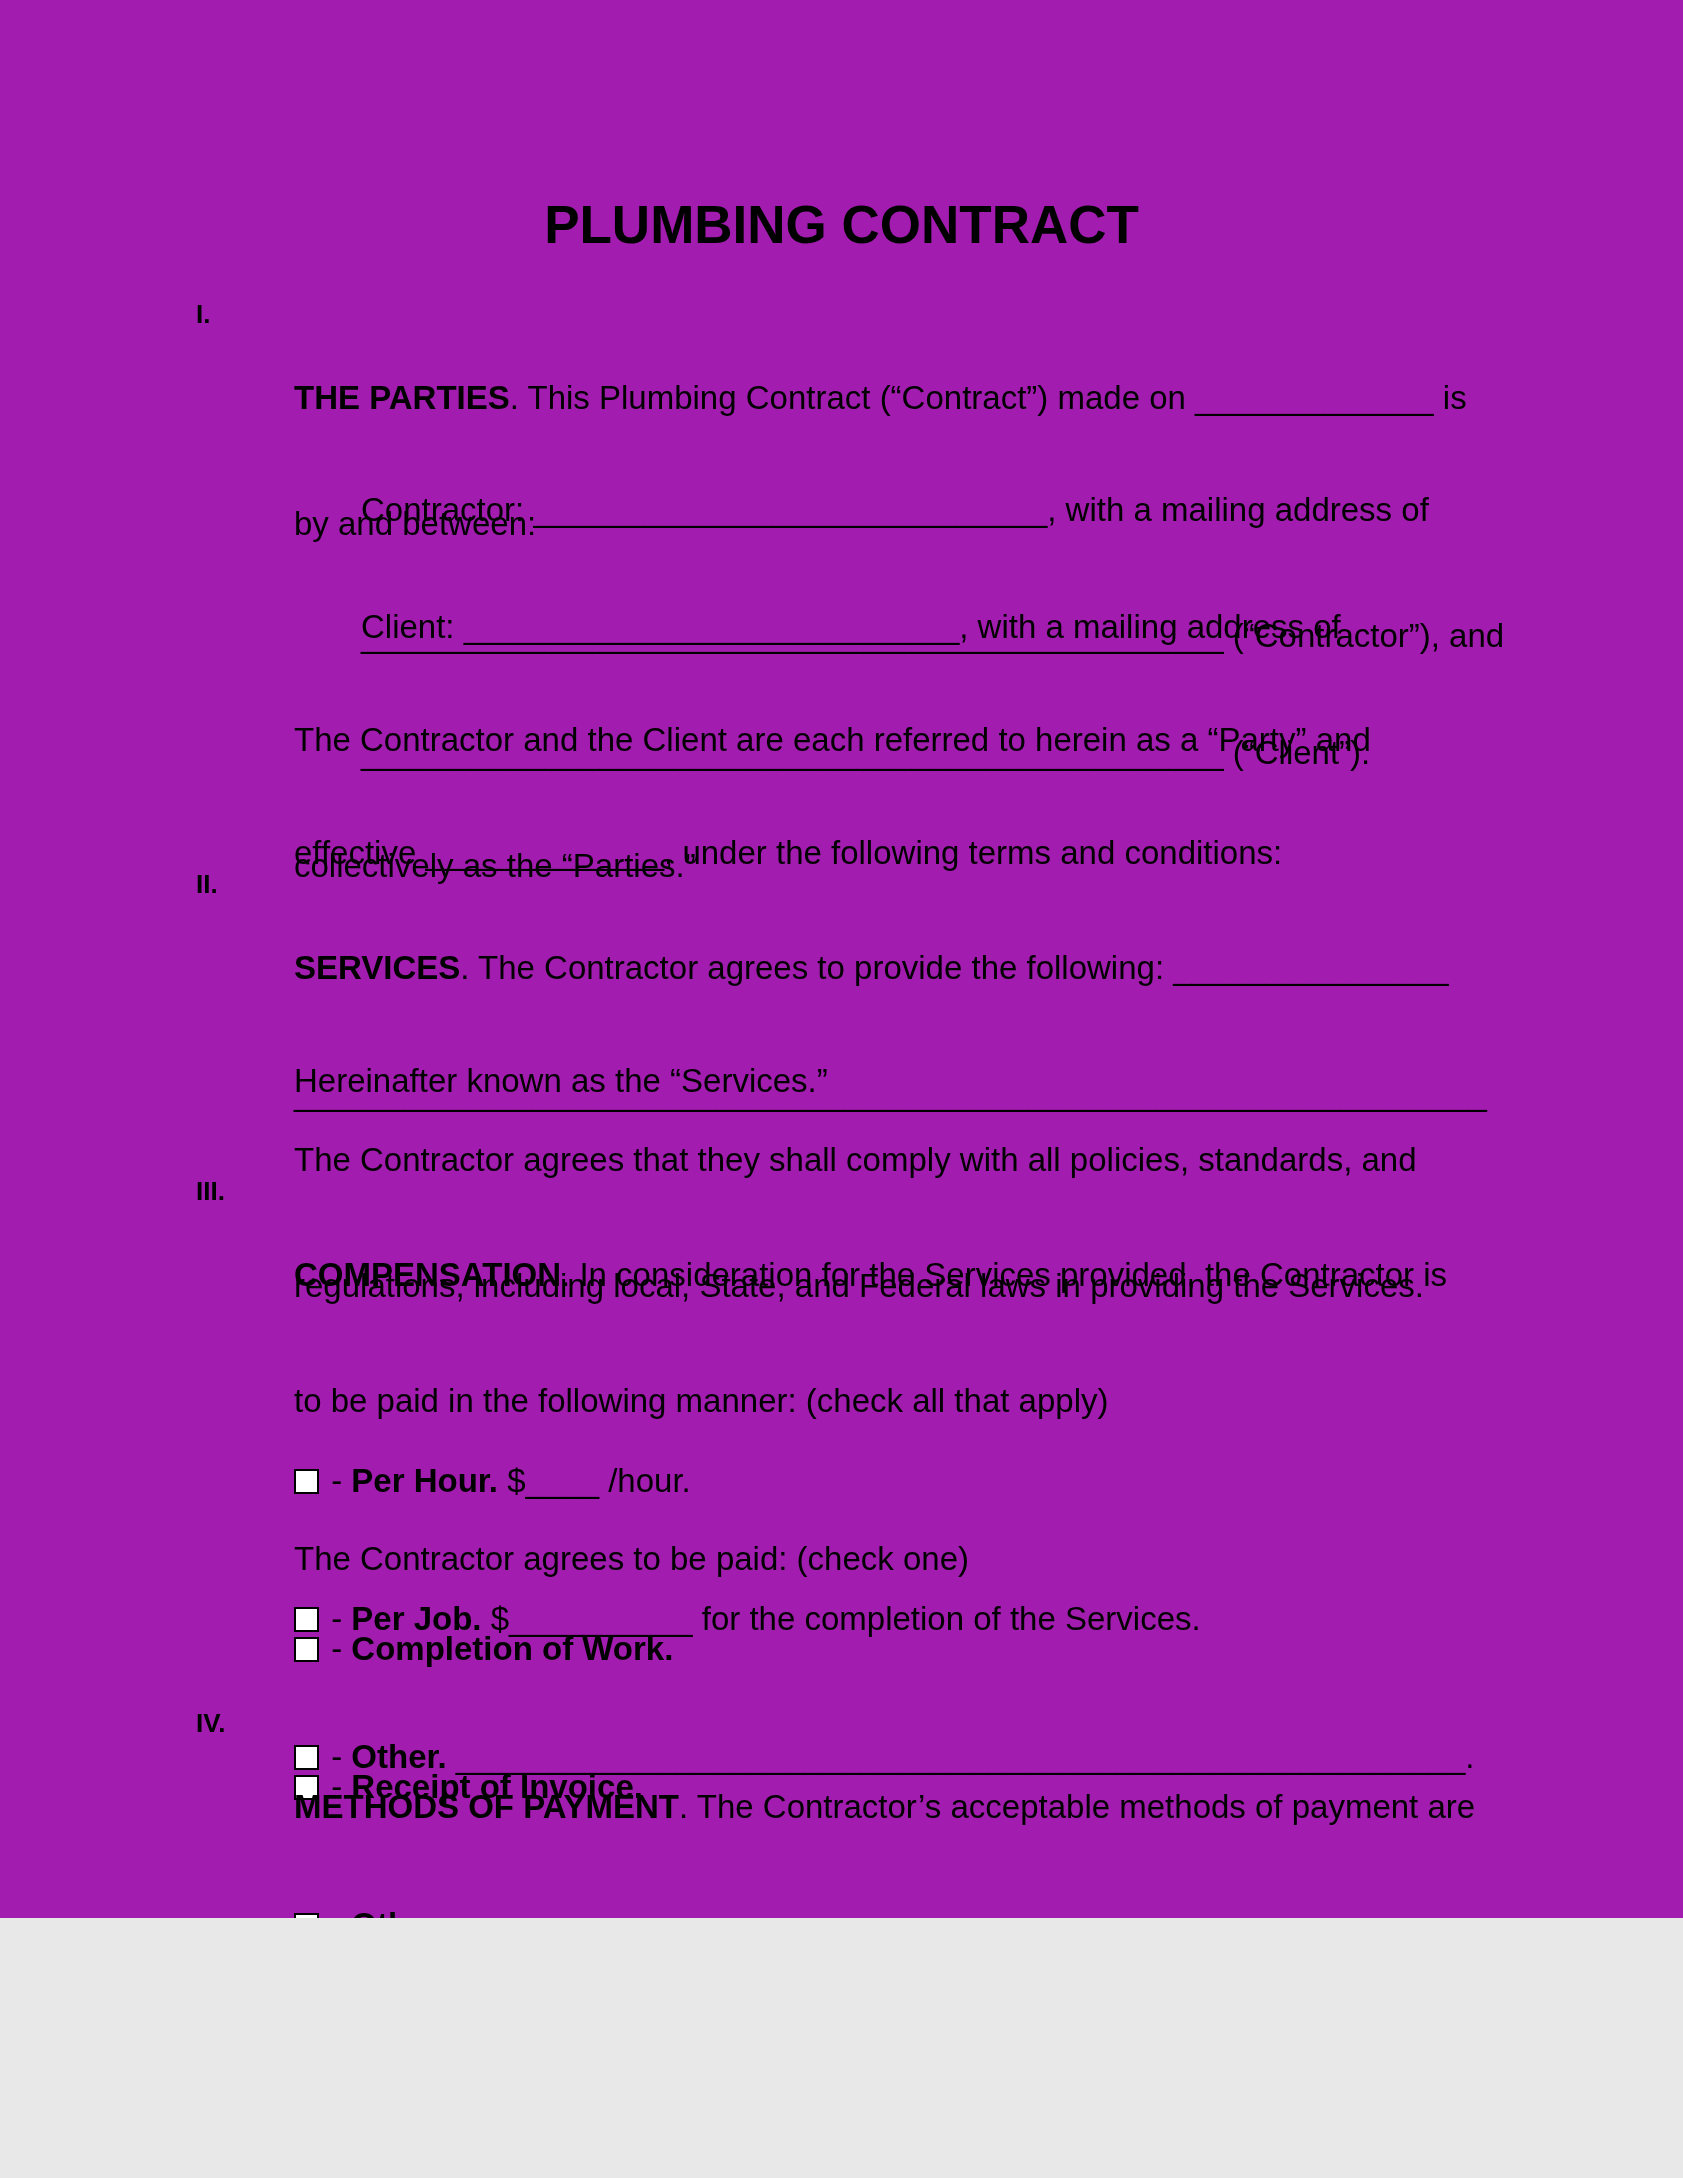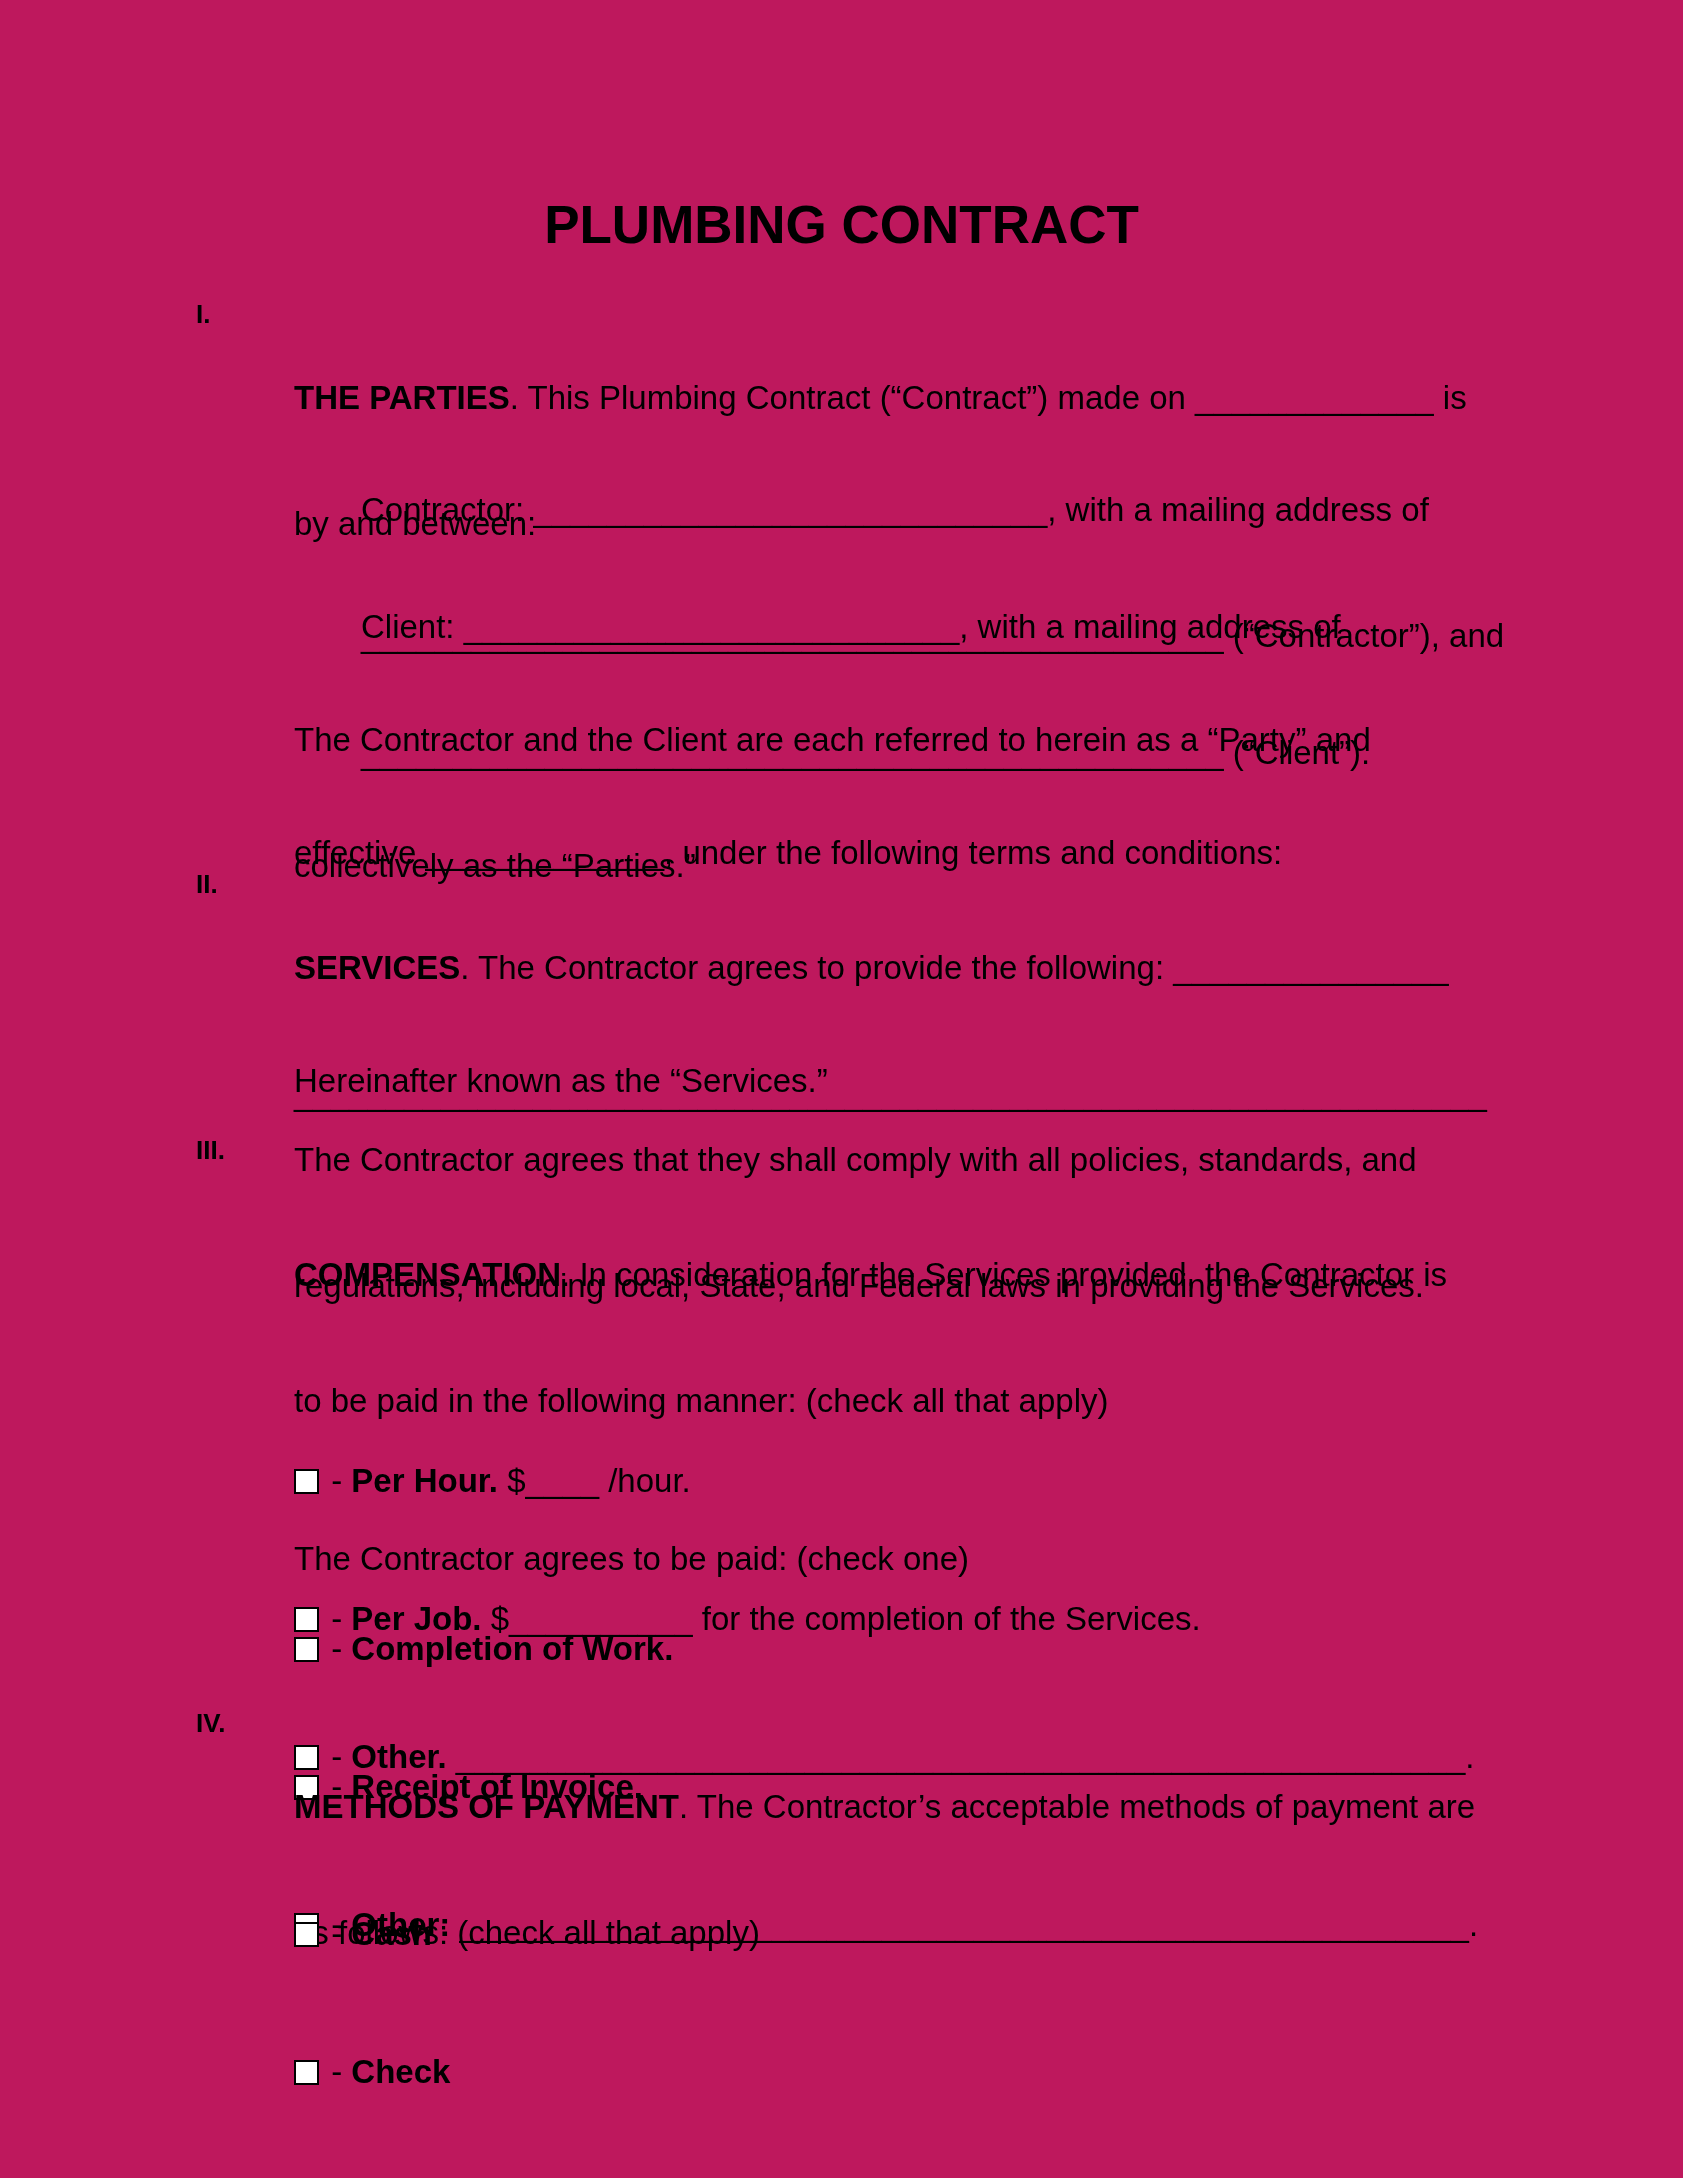--- a/index.html
+++ b/index.html
@@ -1,19 +1,19 @@
 <!DOCTYPE html>
 <html><head>
 <meta charset="utf-8">
 <style>
   html,body{margin:0;padding:0;background:#e8e8e8;}
   .page{
     position:relative;
-    width:1683px;height:2178px;
-    background:#be185d;
+    width:1683px;height:1918px;
+    background:#a21caf;
     font-family:"Liberation Sans","DejaVu Sans",sans-serif;
     font-size:33px;
     color:#000;
     overflow:hidden;
   }
   .title{
     position:absolute;left:0;top:197px;width:1683px;
     margin:0;text-align:center;
     font-size:53px;font-weight:bold;line-height:55px;
   }
@@ -79,21 +79,21 @@
 
   <div class="blk" style="top:976px">
     <div class="ln">Hereinafter known as the “Services.”</div>
   </div>
 
   <div class="blk" style="top:1055px">
     <div class="ln">The Contractor agrees that they shall comply with all policies, standards, and</div>
     <div class="ln">regulations, including local, State, and Federal laws in providing the Services.</div>
   </div>
 
-  <div class="num" style="top:1129px">III.</div>
+  <div class="num" style="top:1170px">III.</div>
   <div class="blk" style="top:1170px">
     <div class="ln"><span class="b">COMPENSATION</span><span>. In consideration for the Services provided, the Contractor is</span></div>
     <div class="ln">to be paid in the following manner: (check all that apply)</div>
   </div>
 
   <div class="blk cbg" style="top:1366px">
     <div class="ln"><span class="cb"></span><span> - </span><span class="b">Per Hour.</span><span> $____ /hour.</span></div>
     <div class="ln"><span class="cb"></span><span> - </span><span class="b">Per Job.</span><span> $__________ for the completion of the Services.</span></div>
     <div class="ln"><span class="cb"></span><span> - </span><span class="b">Other.</span><span> _______________________________________________________.</span></div>
   </div>

